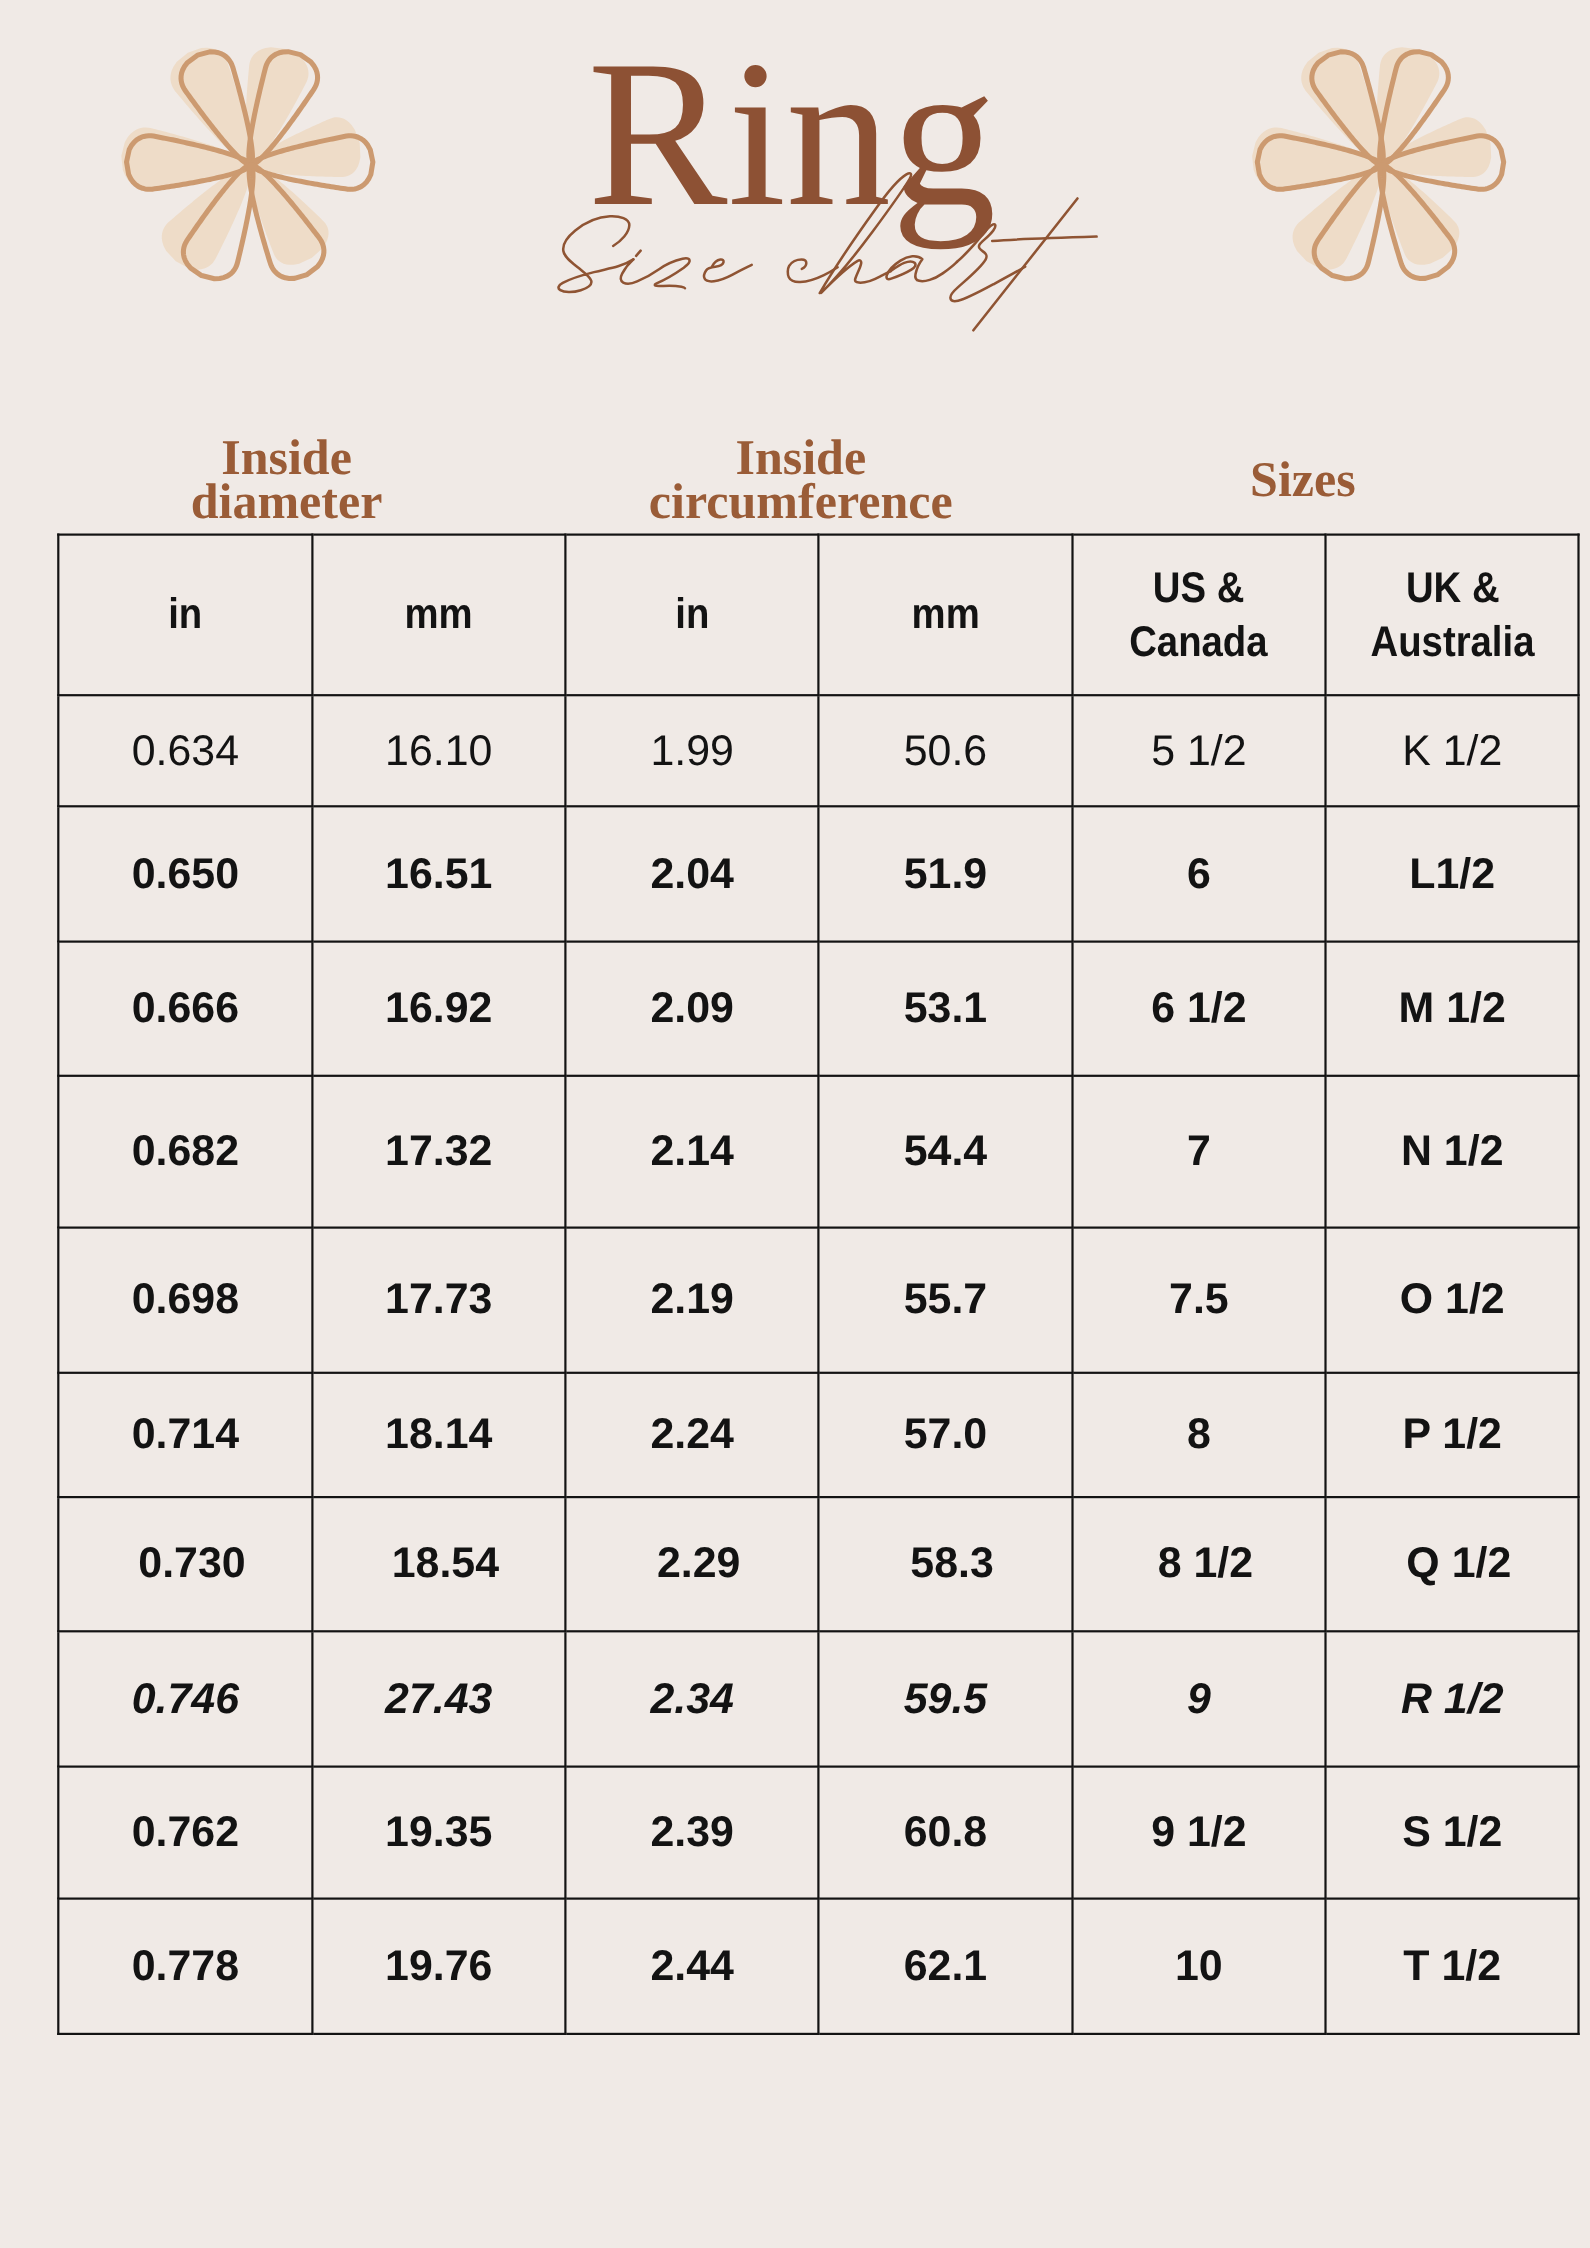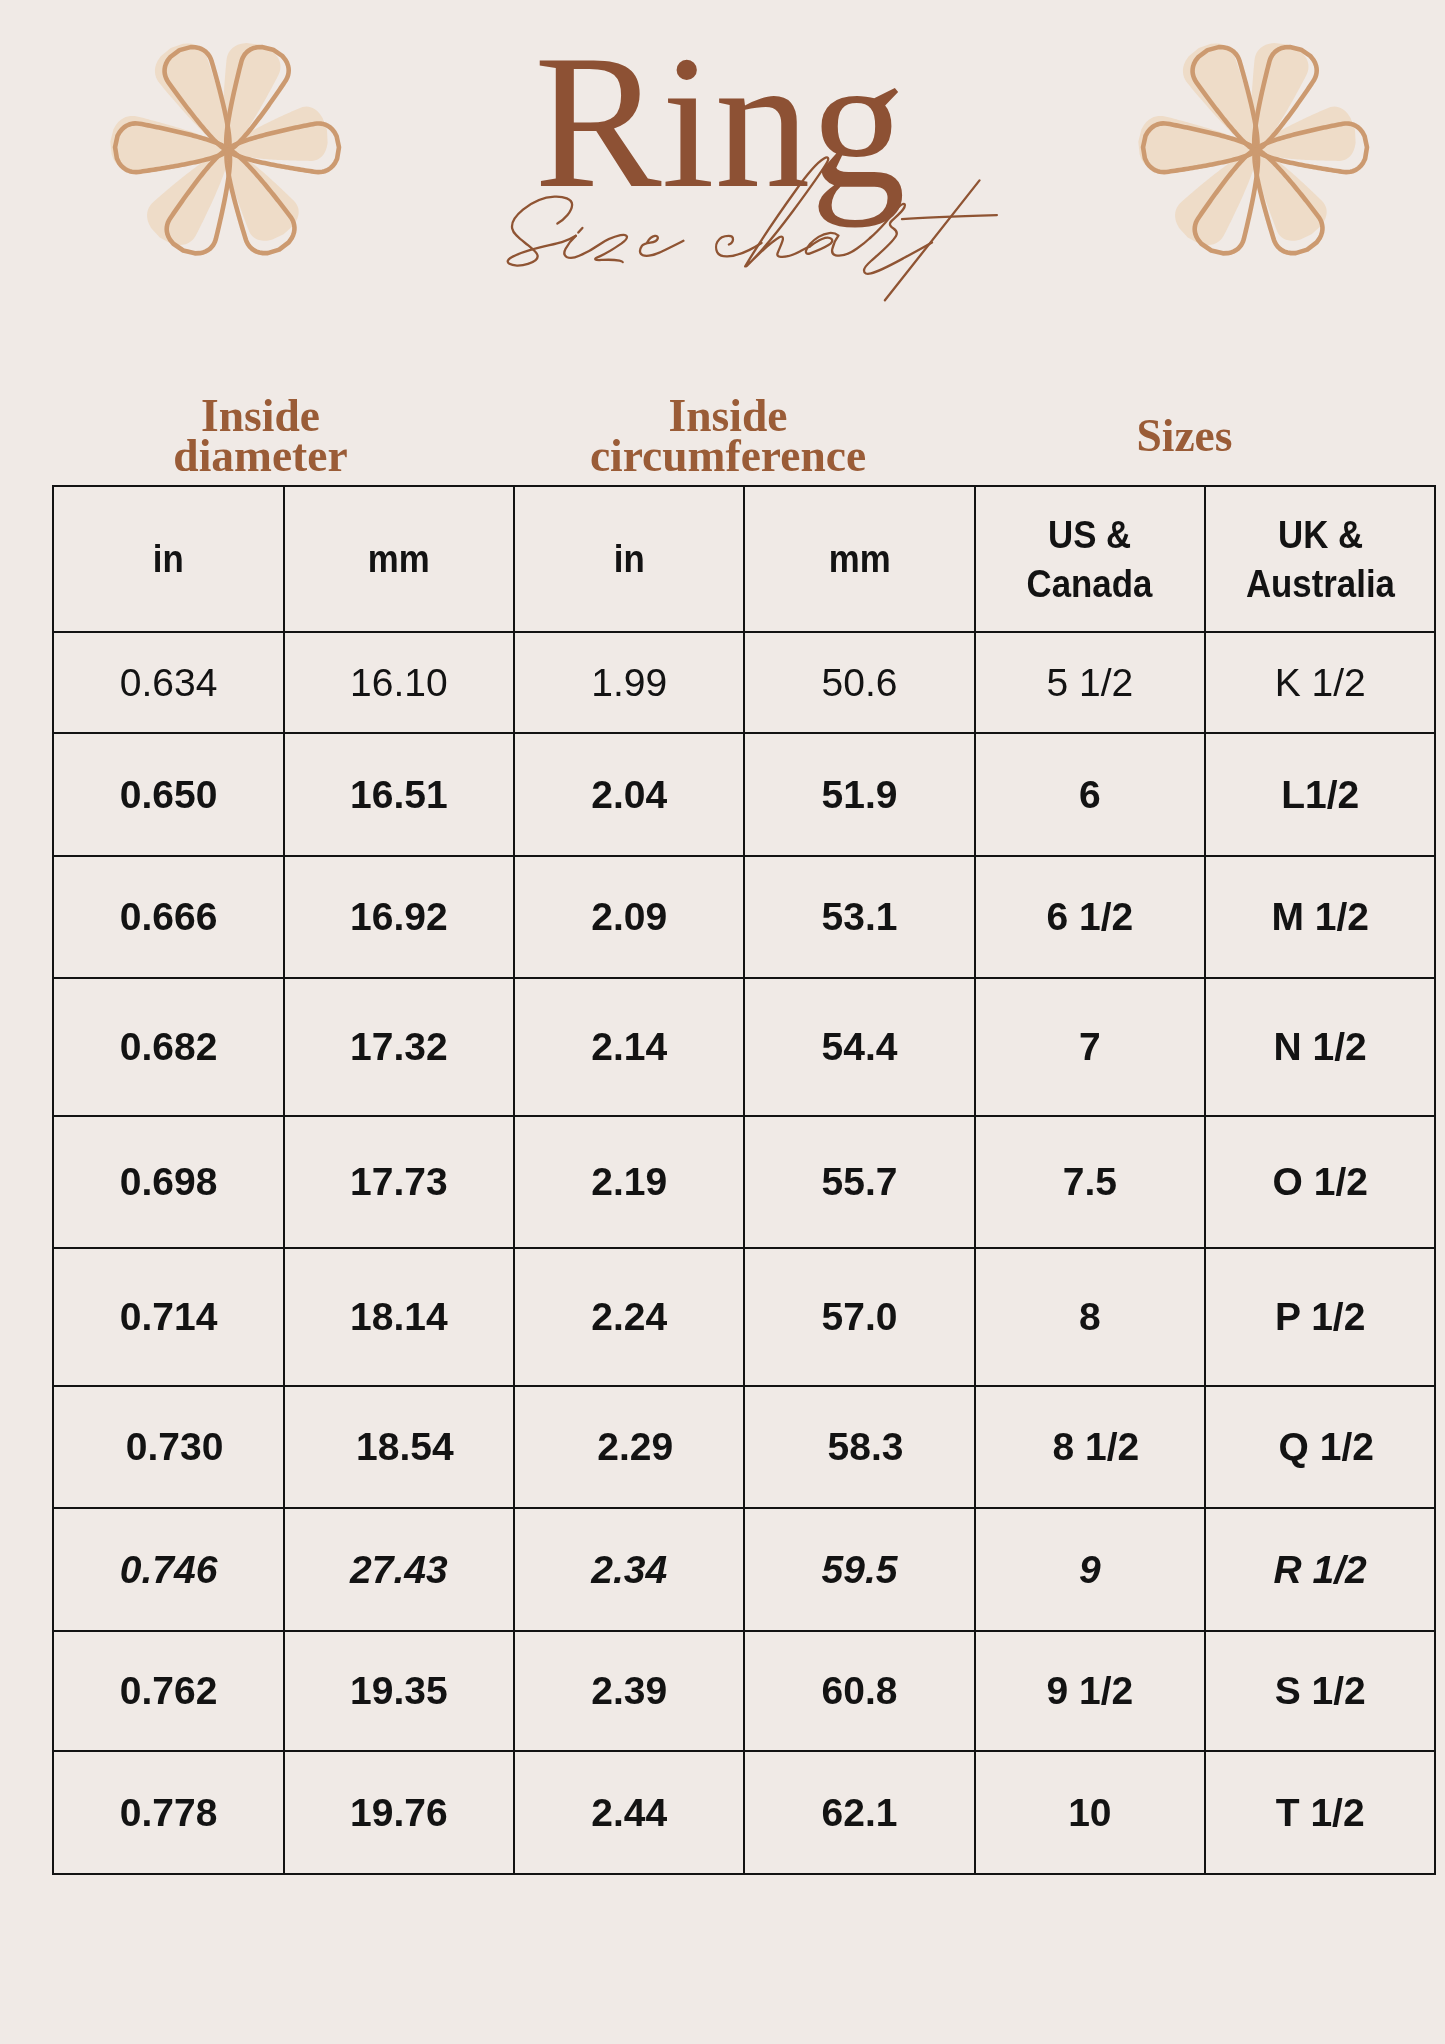--- a/index.html
+++ b/index.html
@@ -34,21 +34,21 @@
   table.sizes tr.hdr td{font-weight:bold;line-height:49.2px;}
   table.sizes tr.hdr td span.sq{display:inline-block;transform:scaleX(0.893);}
   table.sizes tr.b td{font-weight:bold;}
   table.sizes tr td{box-sizing:border-box;}
   table.sizes tr.hdr td{height:146px;}
   table.sizes tr.r0 td{height:101px;}
   table.sizes tr.r1 td{height:123.3px;}
   table.sizes tr.r2 td{height:122.2px;}
   table.sizes tr.r3 td{height:138px;}
   table.sizes tr.r4 td{height:131.2px;}
-  table.sizes tr.r5 td{height:138px;}
+  table.sizes tr.r5 td{height:113px;}
   table.sizes tr.r6 td{height:122.4px;padding-left:12px;}
   table.sizes tr.r7 td{height:122.9px;font-style:italic;}
   table.sizes tr.r8 td{height:120px;}
   table.sizes tr.r9 td{height:123.2px;}
 
 </style>
 </head>
 <body>
 
 <div class="page">

